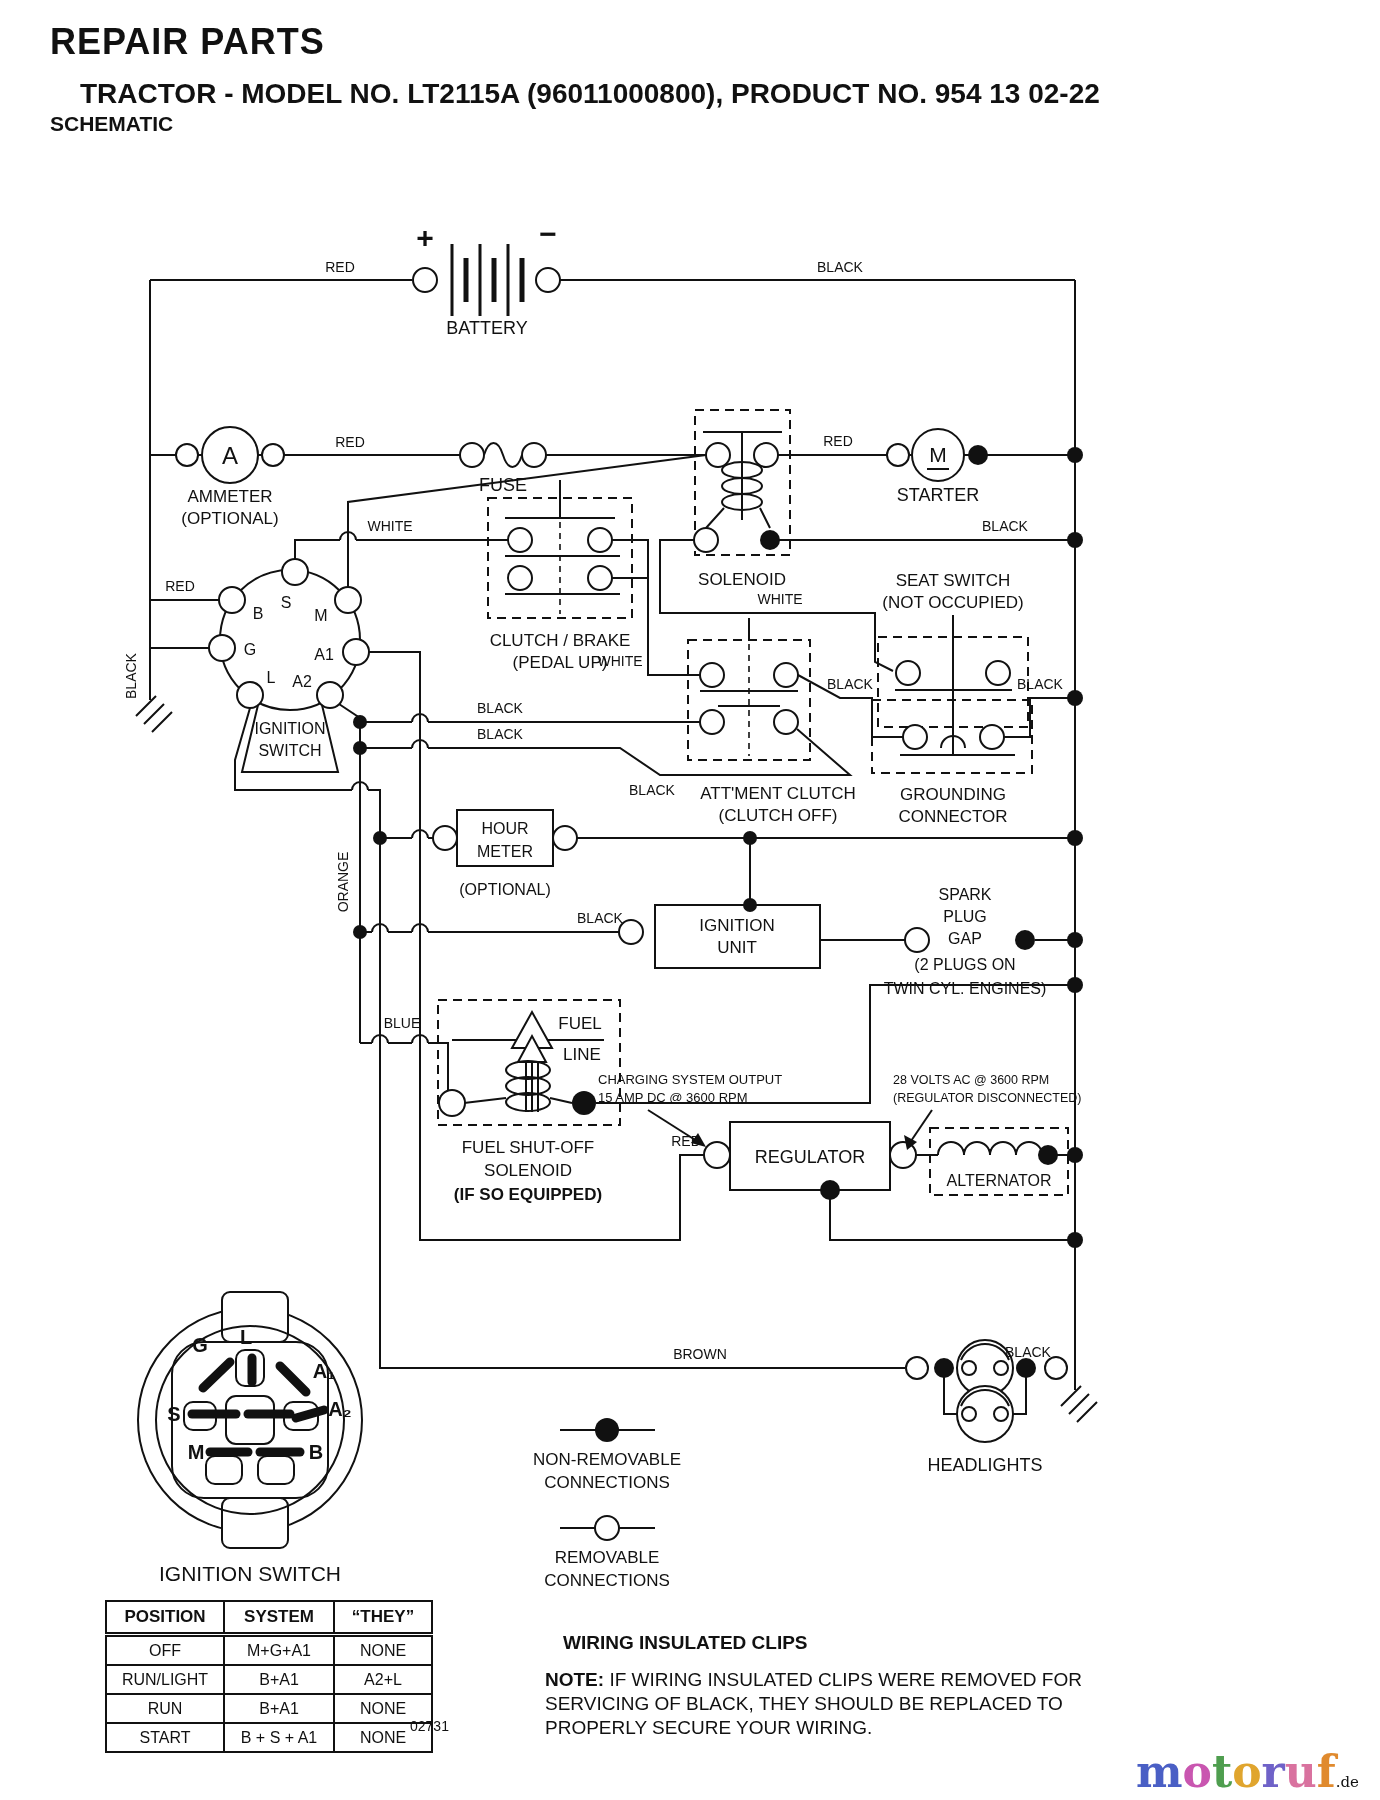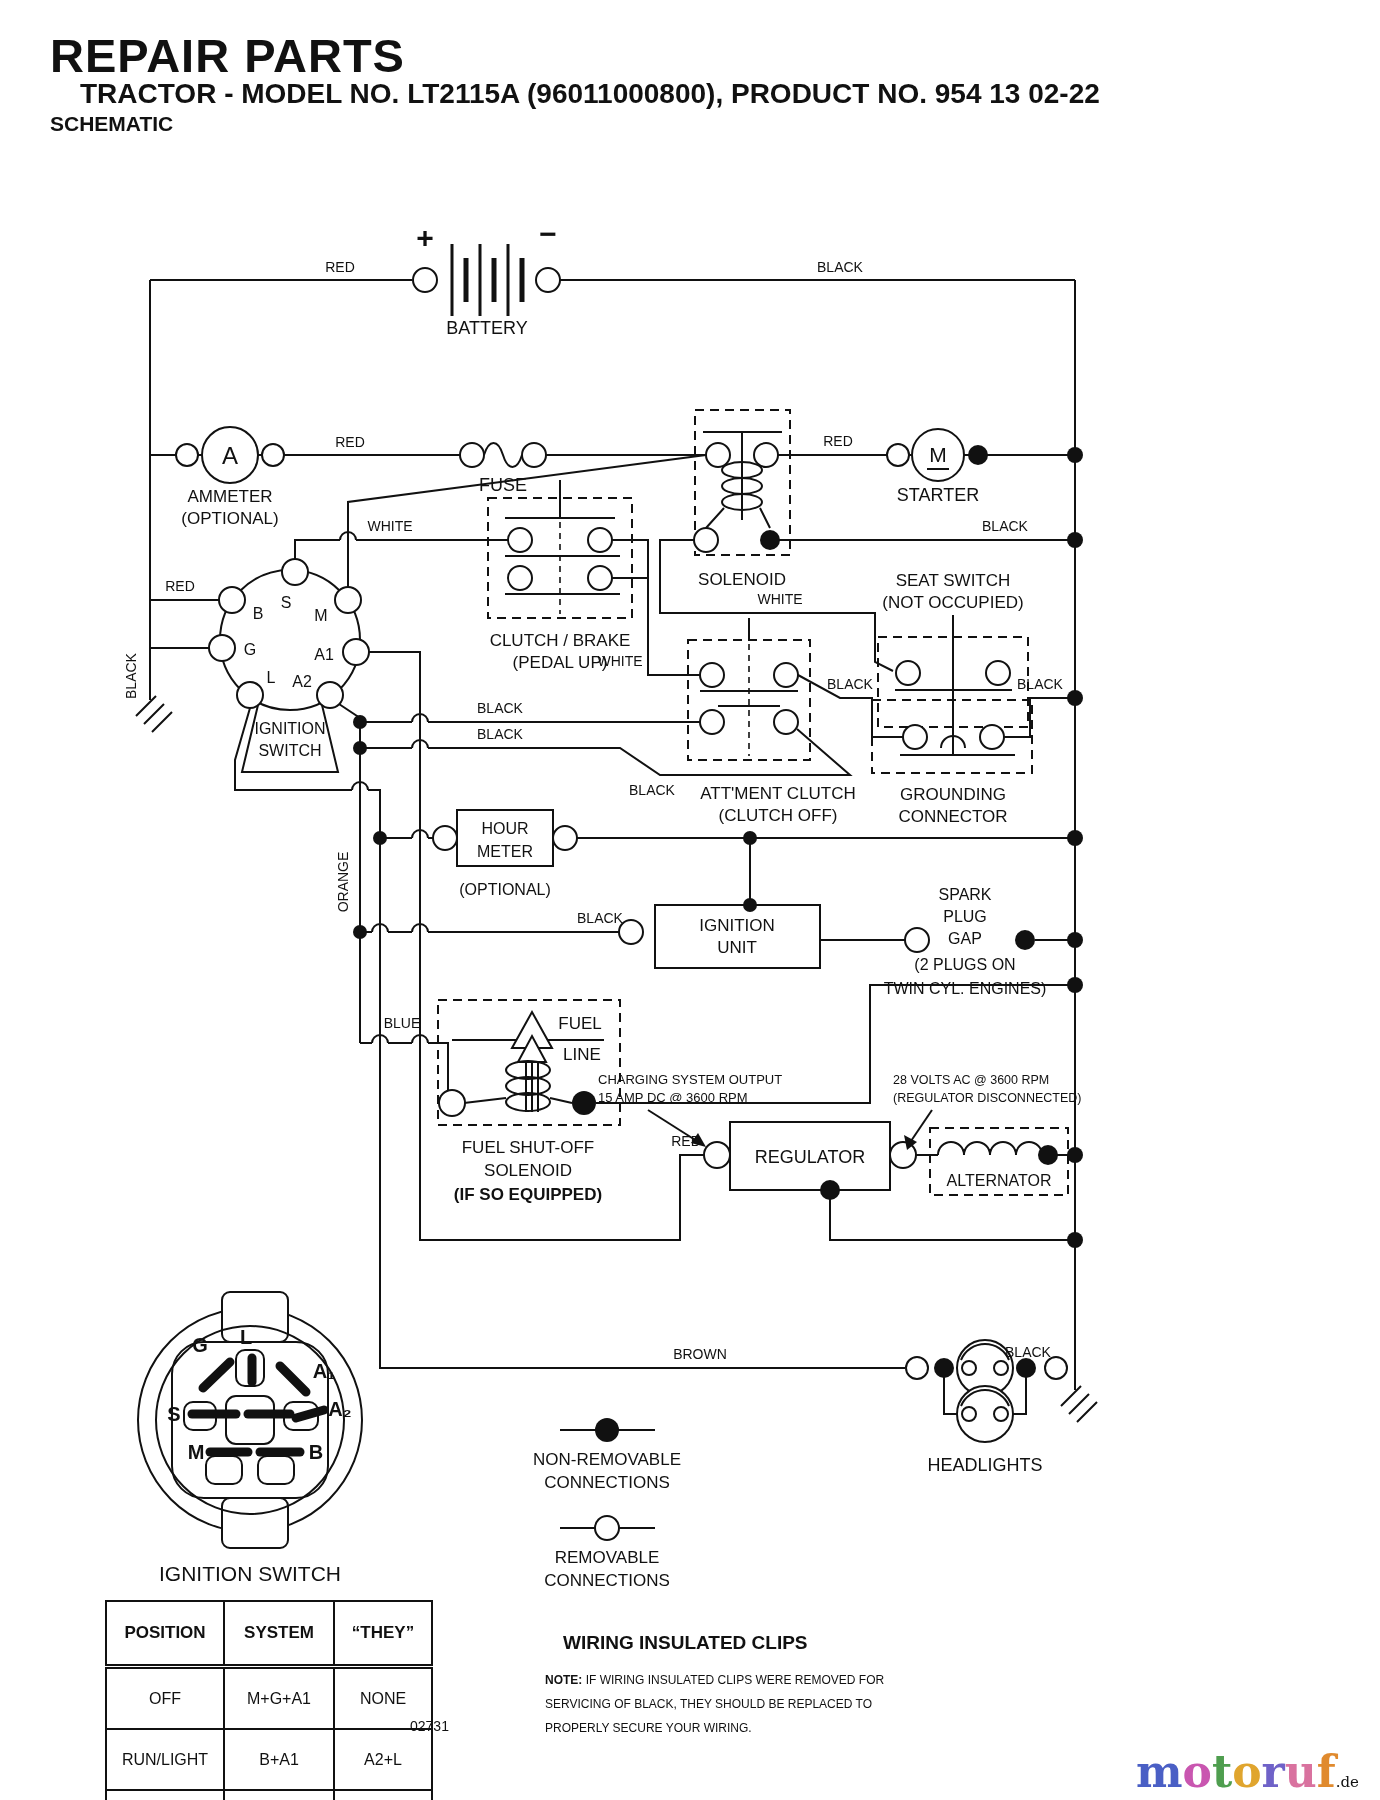--- a/index.html
+++ b/index.html
@@ -1,19 +1,19 @@
 <!DOCTYPE html>
 <html><head>
 <meta charset="utf-8">
 <style>
   html,body{margin:0;padding:0;}
   body{width:1380px;height:1800px;background:#fff;position:relative;
        font-family:"Liberation Sans",sans-serif;color:#111;}
   .abs{position:absolute;}
-  #title{left:50px;top:28px;font-size:47px;font-weight:bold;letter-spacing:1px;}
+  #title{left:50px;top:21px;font-size:36px;font-weight:bold;letter-spacing:1px;}
   #subtitle{left:80px;top:78px;font-size:28px;font-weight:bold;}
   #doctype{left:50px;top:112px;font-size:21px;font-weight:bold;}
   svg{position:absolute;left:0;top:0;}
   svg text{fill:#111;font-family:"Liberation Sans",sans-serif;}
   .w{stroke:#111;stroke-width:2;fill:none;}
   .w3{stroke:#111;stroke-width:3;fill:none;}
   .w5{stroke:#111;stroke-width:5;fill:none;}
   .db{stroke:#111;stroke-width:2;fill:none;stroke-dasharray:9 6;}
   .dc{stroke:#111;stroke-width:1.6;fill:none;stroke-dasharray:6 5;}
   .oc{fill:#fff;stroke:#111;stroke-width:2;}
@@ -21,28 +21,28 @@
   .bar{stroke:#111;stroke-width:9;stroke-linecap:round;fill:none;}
   .lb{font-size:14px;text-anchor:middle;}
   .cl{font-size:17px;text-anchor:middle;}
   .cls{font-size:16px;text-anchor:middle;}
   .an{font-size:13px;text-anchor:start;}
   .tm{font-size:16px;text-anchor:middle;}
   .big{font-size:18px;text-anchor:middle;}
   .pin{font-size:20px;font-weight:bold;text-anchor:middle;}
   #conn-title{left:140px;top:1562px;width:220px;text-align:center;font-size:21px;font-weight:normal;}
   #sw-table{left:105px;top:1600px;border-collapse:collapse;}
-  #sw-table th,#sw-table td{border:2px solid #111;text-align:center;padding:16px 6px;
+  #sw-table th,#sw-table td{border:2px solid #111;text-align:center;padding:0 6px;
     font-size:16px;height:27px;}
   #sw-table th{font-size:17px;height:30px;border-bottom:5px double #111;}
   #c-pos{width:104px;} #c-cir{width:96px;} #c-mak{width:84px;}
   #table-code{left:410px;top:1718px;font-size:14px;}
   #notes{left:545px;top:1620px;width:640px;}
   #notes-heading{font-size:19px;font-weight:bold;margin:12px 0 14px 18px;}
-  .note-line{font-size:12px;line-height:24px;}
+  .note-line{font-size:19px;line-height:24px;}
   #watermark{left:1136px;top:1738px;font-family:"DejaVu Serif",serif;font-size:44px;font-weight:bold;margin-top:8px;}
   #watermark .de{font-size:15px;font-weight:normal;}
 </style>
 </head>
 <body>
 
 <div class="abs" id="title">REPAIR PARTS</div>
 <div class="abs" id="subtitle">TRACTOR - MODEL NO. LT2115A (96011000800), PRODUCT NO. 954 13 02-22</div>
 <div class="abs" id="doctype">SCHEMATIC</div>
 

